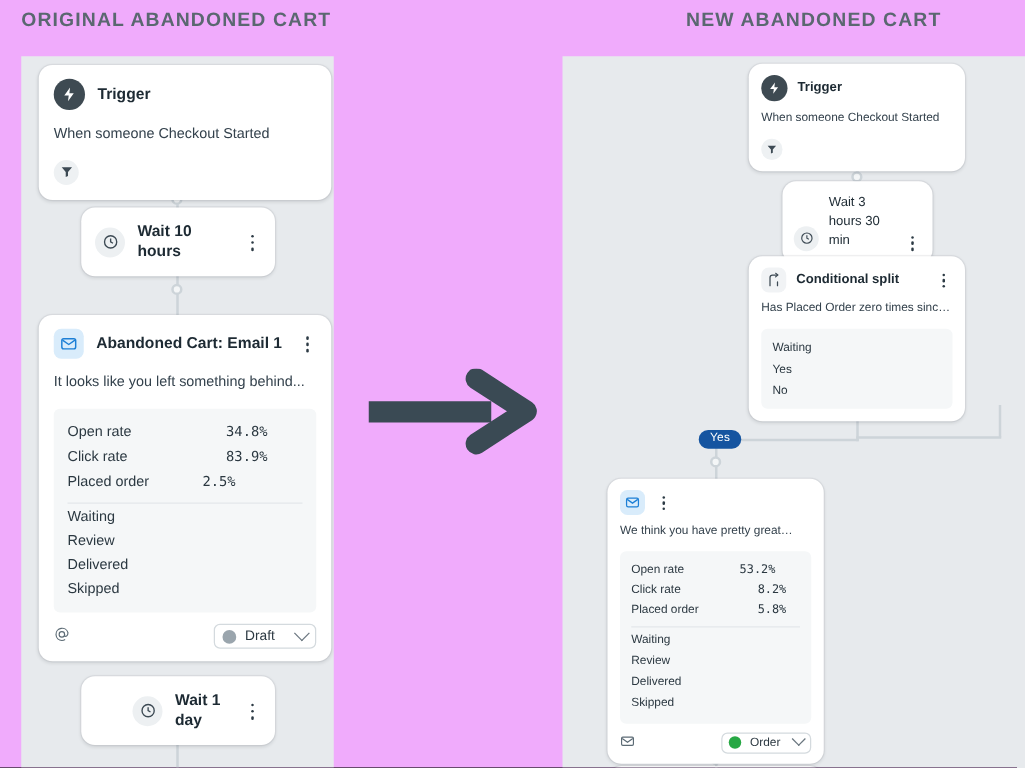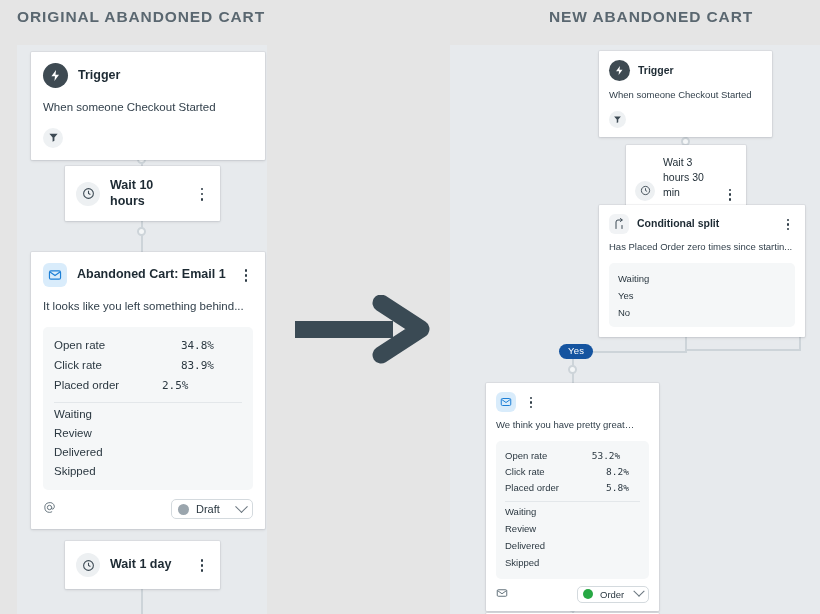--- a/index.html
+++ b/index.html
@@ -2,21 +2,21 @@
 <html><head>
 <meta charset="utf-8">
 <style>
   * { box-sizing: border-box; margin: 0; padding: 0; }
   html, body {
     width: 820px; height: 614px;
     background: #000000;
     font-family: "Liberation Sans", sans-serif;
     overflow: hidden;
   }
-  .stage { position: relative; width: 820px; height: 614px; background: #e5e5e5; }
+  .stage { position: relative; width: 820px; height: 614px; background: #f0abfc; }
 
   
   .hdr {
     position: absolute; top: 8px;
     font-size: 15.5px; font-weight: bold; letter-spacing: 0.9px;
     color: #5a6770; text-transform: uppercase;
     font-family: "Liberation Sans", sans-serif;
   }
   .hdr-left  { left: 17px; }
   .hdr-right { left: 466px; width: 370px; text-align: center; }
@@ -31,21 +31,21 @@
   
   .vline { position: absolute; width: 2px; background: #cdd4d9; }
   .hline { position: absolute; height: 2px; background: #cdd4d9; }
   .node-dot {
     position: absolute; width: 9px; height: 9px; border-radius: 50%;
     background: #f4f6f7; border: 2px solid #cdd4d9;
   }
 
   
   .card {
-    position: absolute; background: #ffffff; border-radius: 1px;
+    position: absolute; background: #ffffff; border-radius: 11px;
     box-shadow: 0 1px 3px rgba(20,30,40,.13), 0 0 0 1px rgba(20,30,40,.045);
     overflow: hidden;
   }
   .card-head { display: flex; align-items: center; gap: 10px; padding: 11px 12px 8px 12px; }
   .card-title { font-size: 12.5px; font-weight: bold; color: #1d2a33; line-height: 1.25; flex: 1; }
   .kebab {
     width: 14px; display: flex; flex-direction: column; align-items: center;
     gap: 2.5px; flex: none; padding-top: 1px; cursor: pointer;
   }
   .kebab i { width: 2.6px; height: 2.6px; border-radius: 50%; background: #2c3a44; display: block; }
@@ -194,21 +194,21 @@
           </svg>
         </span>
         <span class="pill-select">
           <span class="dot draft"></span>
           <span class="lbl">Draft</span>
           <span class="chev"></span>
         </span>
       </div>
     </div>
 
-    <div class="card" style="left:48px; top:496px; width:155px;">
+    <div class="card" style="left:48px; top:496px; width:155px;padding-left:30px;">
       <div class="card-head" style="padding:12px 11px 12px 11px;">
         <span class="ico ico-clock">
           <svg width="13" height="13" viewBox="0 0 24 24" fill="none" stroke="#3d4a54" stroke-width="2">
             <circle cx="12" cy="12" r="9"></circle>
               <path d="M12 7v5l3.5 2"></path>
           </svg>
         </span>
         <span class="card-title">Wait 1 day</span>
         <span class="kebab">
             <i></i>
@@ -273,21 +273,21 @@
         </span>
         <span class="card-title" style="font-size:10.5px; font-weight:normal; color:#1d2a33; line-height:1.45;">Wait 3 hours 30 min</span>
         <span class="kebab" style="gap:2px;">
             <i></i>
             <i></i>
             <i></i>
           </span>
       </div>
     </div>
 
-    <div class="card" style="left:149px; top:160px; width:206px;">
+    <div class="card" style="left:149px; top:160px; width:173px;">
       <div class="card-head" style="padding:9px 10px 5px 10px; gap:8px;">
         <span class="ico ico-split" style="width:20px;height:20px;">
           <svg width="12" height="12" viewBox="0 0 24 24" fill="none" stroke="#3d4a54" stroke-width="2" stroke-linecap="round">
             <path d="M6 21V8a4 4 0 014-4h8"></path>
               <path d="M15 1l3.5 3L15 7"></path>
               <path d="M18 21v-6"></path>
           </svg>
         </span>
         <span class="card-title" style="font-size:10.5px;">Conditional split</span>
         <span class="kebab" style="gap:2px;">

